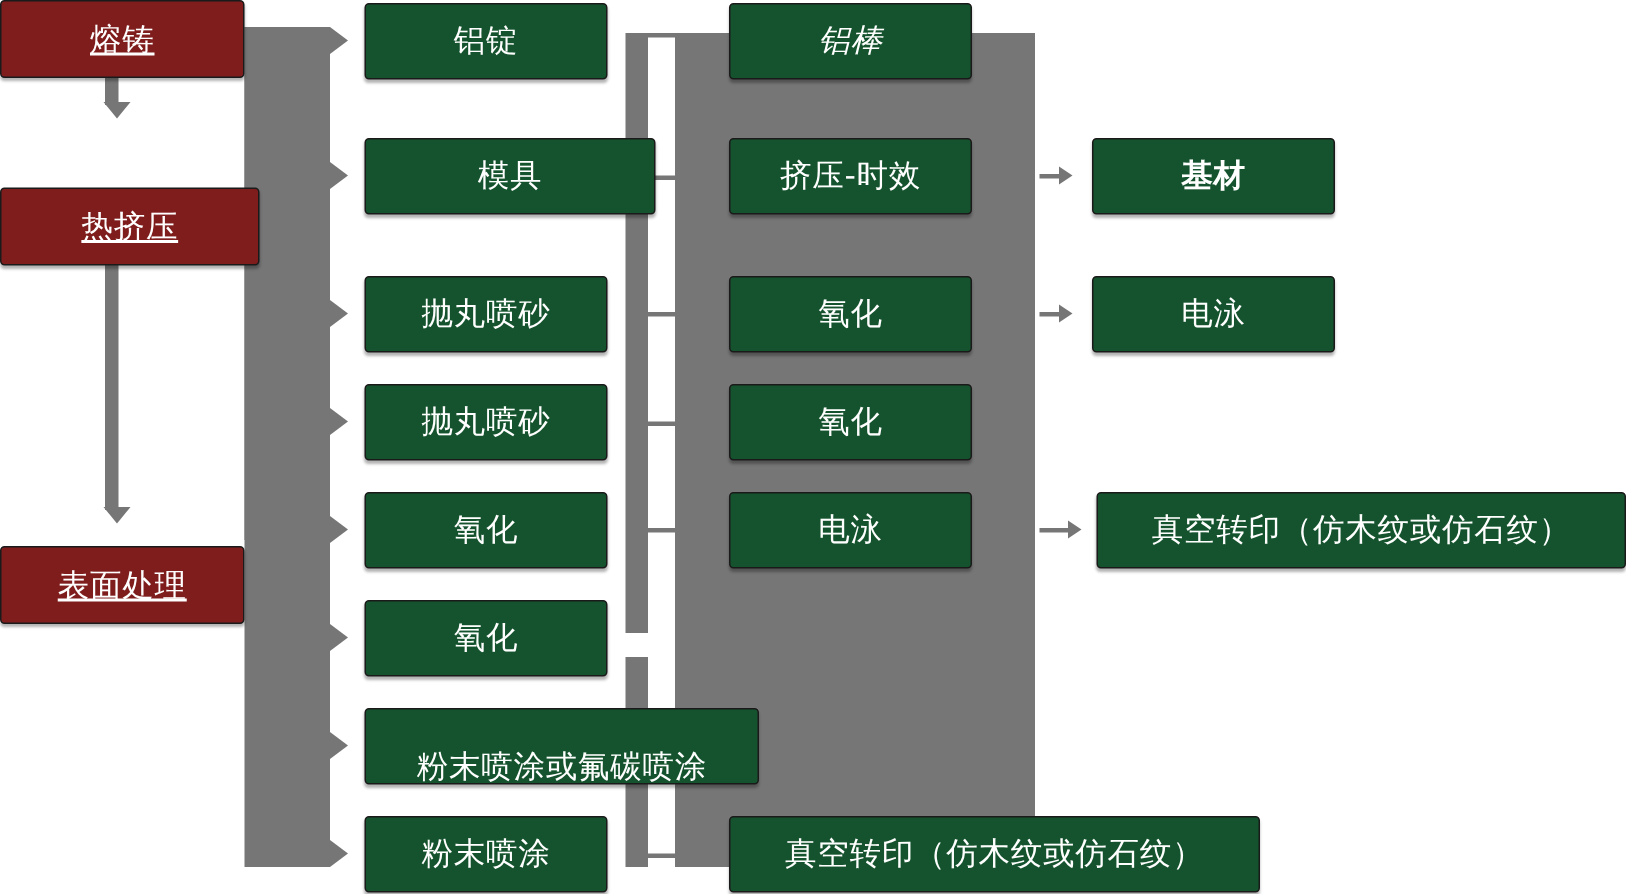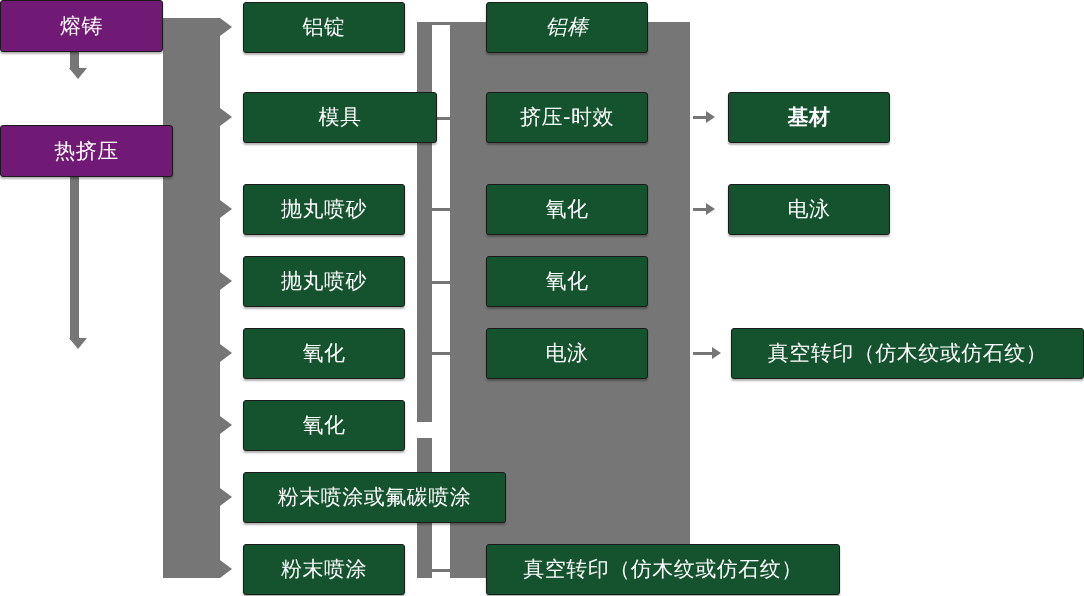--- a/index.html
+++ b/index.html
@@ -66,21 +66,21 @@
     border: 1px solid #1a1a1a;
     border-radius: 3px;
     font-size: 21px;
     line-height: 1;
     letter-spacing: 0.5px;
     text-align: center;
     white-space: nowrap;
     box-shadow: 0 2px 2px rgba(0,0,0,0.30);
     z-index: 5;
   }
-  .nbox.dark  { background: #701a75; }
+  .nbox.dark  { background: #7f1d1d; text-decoration: underline; }
   .nbox.light { background: #14532d; }
   .nbox.wide  { font-size: 21px; }
 </style>
 </head>
 <body>
 
 <div id="canvas">
 
   <div class="gray" style="left:163px; top:18px; width:57px; height:560px;"></div>
 
@@ -124,40 +124,43 @@
 
   <div class="sm-arrow-line" style="left:693px; top:352px; width:20px;"></div>
   <div class="sm-arrow-head" style="left:712px; top:347px;"></div>
 
   <div class="nbox dark" style="left:0px; top:0px; width:163px; height:52px;">
     <span>熔铸</span>
   </div>
   <div class="nbox dark" style="left:0px; top:92px; width:173px; height:52px;margin-top:33px;">
     <span>热挤压</span>
   </div>
+  <div class="nbox dark" style="left:0px; top:364px; width:163px; height:52px;">
+    <span>表面处理</span>
+  </div>
 
   <div class="nbox light" style="left:243px; top:2px; width:162px; height:51px;">
     <span>铝锭</span>
   </div>
   <div class="nbox light" style="left:243px; top:92px; width:194px; height:51px;">
     <span>模具</span>
   </div>
   <div class="nbox light" style="left:243px; top:184px; width:162px; height:51px;">
     <span>抛丸喷砂</span>
   </div>
   <div class="nbox light" style="left:243px; top:256px; width:162px; height:51px;">
     <span>抛丸喷砂</span>
   </div>
   <div class="nbox light" style="left:243px; top:328px; width:162px; height:51px;">
     <span>氧化</span>
   </div>
   <div class="nbox light" style="left:243px; top:400px; width:162px; height:51px;">
     <span>氧化</span>
   </div>
-  <div class="nbox light wide" style="left:243px; top:472px; width:263px; height:51px;">
+  <div class="nbox light wide" style="left:243px; top:472px; width:263px; height:51px;align-items:flex-end;">
     <span>粉末喷涂或氟碳喷涂</span>
   </div>
   <div class="nbox light" style="left:243px; top:544px; width:162px; height:51px;">
     <span>粉末喷涂</span>
   </div>
 
   <div class="nbox light" style="left:486px; top:2px; width:162px; height:51px;font-style:italic;">
     <span>铝棒</span>
   </div>
   <div class="nbox light" style="left:486px; top:92px; width:162px; height:51px;">

